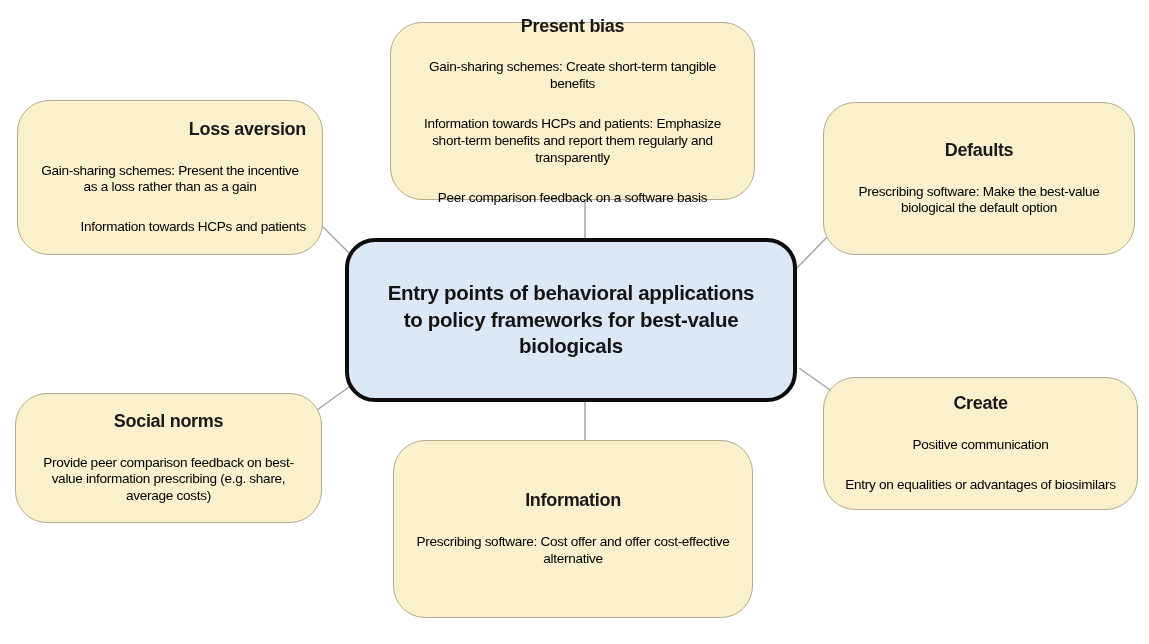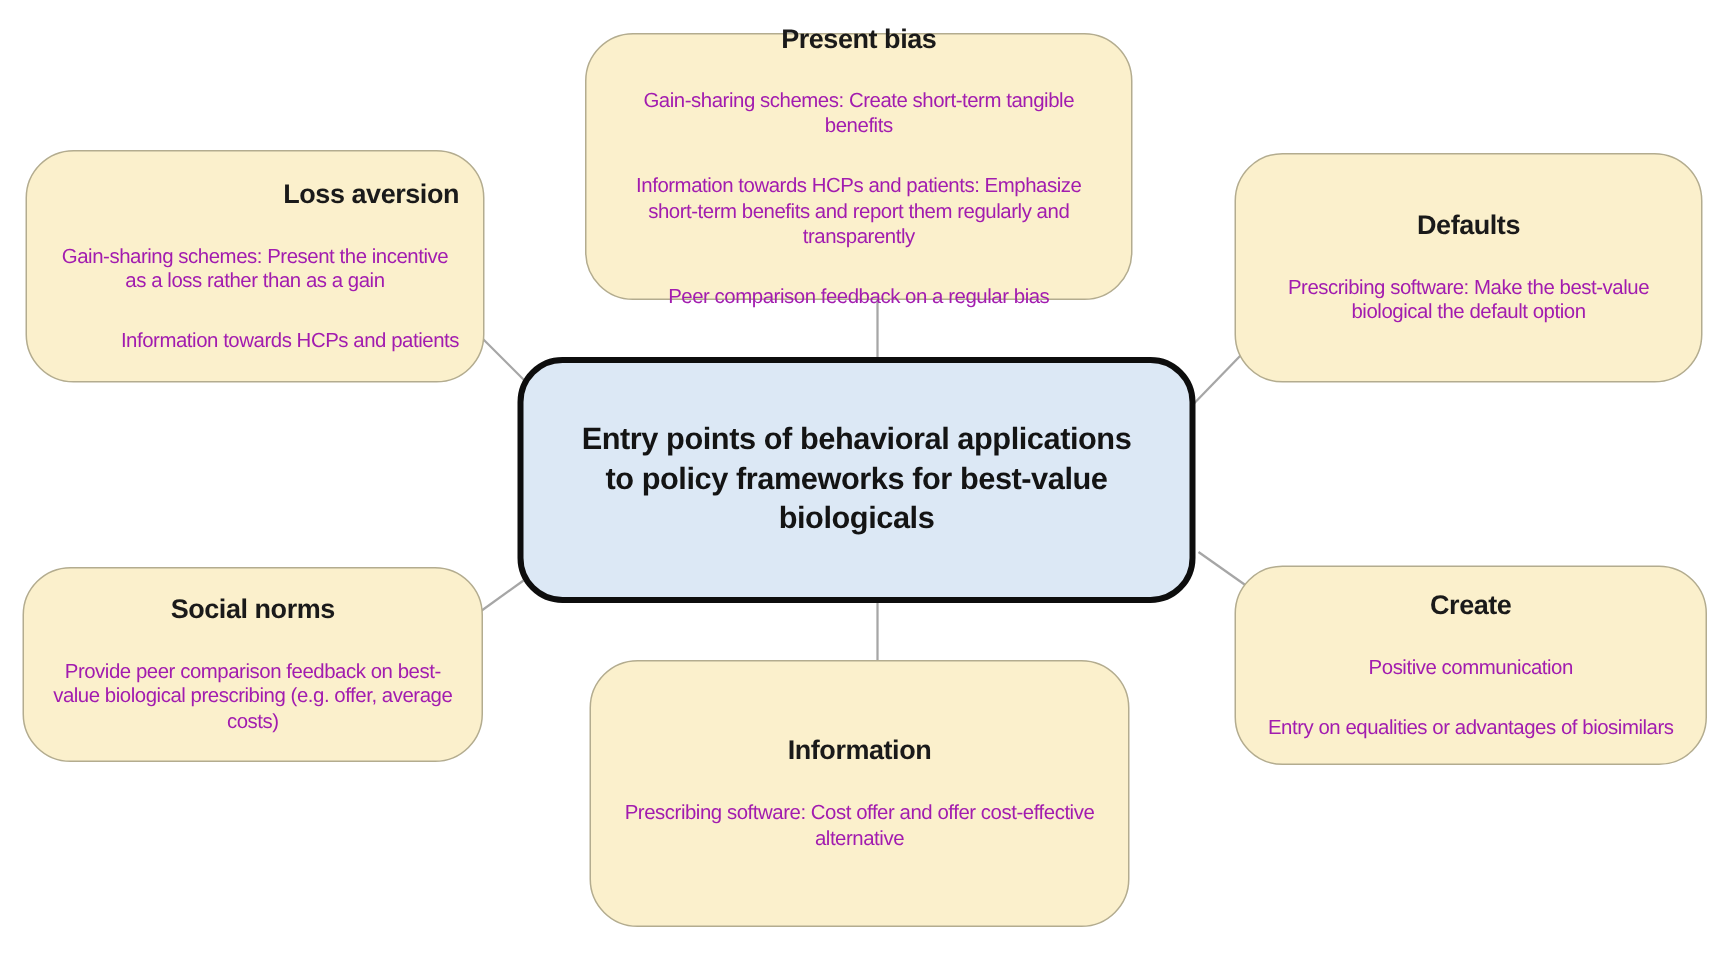--- a/index.html
+++ b/index.html
@@ -41,28 +41,28 @@
     margin: 0;
     font-size: 18px;
     font-weight: bold;
     color: #1a1a1a;
     letter-spacing: -0.3px;
     line-height: 1.15;
   }
   .node p {
     margin: 0;
     font-size: 13.6px;
-    color: #a21caf;
+    color: #000000;
     letter-spacing: -0.3px;
     line-height: 1.24;
   }
   #node-present-bias { left: 390px; top: 22px;  width: 365px; height: 178px; }
   #node-loss-aversion { left: 17px;  top: 100px; width: 306px; height: 155px; align-items: flex-end; }
   #node-defaults      { left: 823px; top: 102px; width: 312px; height: 153px; }
-  #node-social-norms  { left: 15px;  top: 378px; width: 307px; height: 130px; }
+  #node-social-norms  { left: 15px;  top: 393px; width: 307px; height: 130px; }
   #node-framing       { left: 823px; top: 377px; width: 315px; height: 133px; }
   #node-availability  { left: 393px; top: 440px; width: 360px; height: 178px; }
   #center-node {
     position: absolute;
     z-index: 2;
     box-sizing: border-box;
     left: 345px; top: 238px;
     width: 452px; height: 164px;
     background: #DCE8F5;
     border: 4px solid #0d0d0d;
@@ -93,41 +93,41 @@
     <line x1="316" y1="220" x2="351" y2="255" stroke="#A6A6A6" stroke-width="1.5"></line>
     <line x1="828" y1="236" x2="796" y2="269" stroke="#A6A6A6" stroke-width="1.5"></line>
     <line x1="317" y1="410" x2="349" y2="387" stroke="#A6A6A6" stroke-width="1.5"></line>
     <line x1="799" y1="368" x2="833" y2="392" stroke="#A6A6A6" stroke-width="1.5"></line>
   </svg>
 
   <div class="node" id="node-present-bias">
     <h2>Present bias</h2>
     <p>Gain-sharing schemes: Create short-term tangible benefits</p>
     <p>Information towards HCPs and patients: Emphasize short-term benefits and report them regularly and transparently</p>
-    <p>Peer comparison feedback on a regular bias</p>
+    <p>Peer comparison feedback on a software basis</p>
   </div>
 
   <div class="node" id="node-loss-aversion">
     <h2>Loss aversion</h2>
     <p>Gain-sharing schemes: Present the incentive as a loss rather than as a gain</p>
     <p>Information towards HCPs and patients</p>
   </div>
 
   <div class="node" id="node-defaults">
     <h2>Defaults</h2>
     <p>Prescribing software: Make the best-value biological the default option</p>
   </div>
 
   <div id="center-node">
     <h1>Entry points of behavioral applications to policy frameworks for best-value biologicals</h1>
   </div>
 
   <div class="node" id="node-social-norms">
     <h2>Social norms</h2>
-    <p>Provide peer comparison feedback on best-value biological prescribing (e.g. offer, average costs)</p>
+    <p>Provide peer comparison feedback on best-value information prescribing (e.g. share, average costs)</p>
   </div>
 
   <div class="node" id="node-framing">
     <h2>Create</h2>
     <p>Positive communication</p>
     <p>Entry on equalities or advantages of biosimilars</p>
   </div>
 
   <div class="node" id="node-availability">
     <h2>Information</h2>

